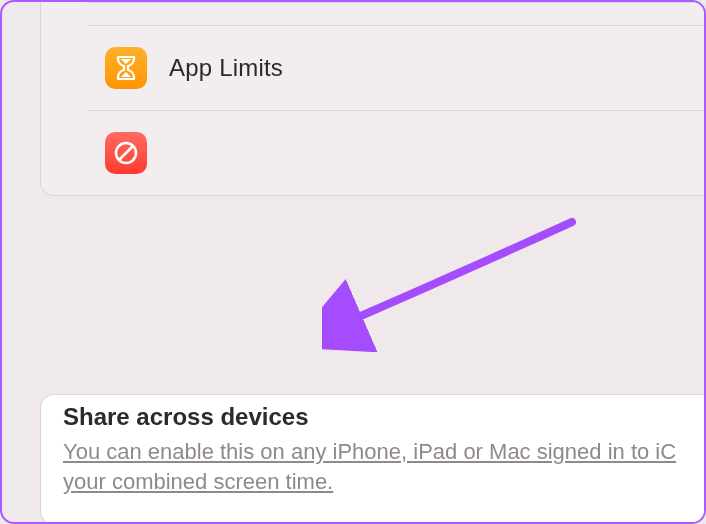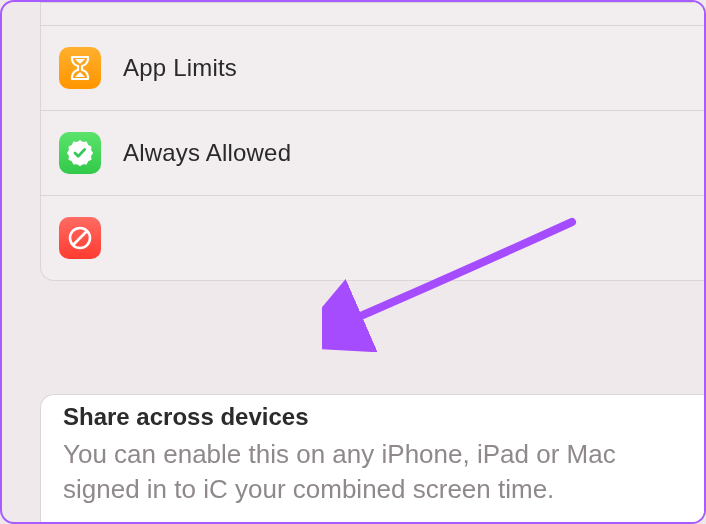--- a/index.html
+++ b/index.html
@@ -18,20 +18,21 @@
     position:absolute;
     left:38px; right:0; top:0;
     background:#f2edef;
     border:1px solid #dcd5d8;
     border-right:none;
     border-top:none;
     border-top-left-radius:0;
     border-bottom-left-radius:14px;
     border-bottom-right-radius:0;
     overflow:hidden;
+    padding-left:46px;
   }
   .row{
     display:flex;
     align-items:center;
     height:84px;
     padding:0 18px;
     border-top:1px solid #dcd5d8;
     cursor:pointer;
   }
   .row:first-child{border-top:1px solid #dcd5d8;}
@@ -63,24 +64,25 @@
     padding:8px 22px 28px 22px;
     box-sizing:border-box;
   }
   .sec-title{
     font-size:24px;
     font-weight:600;
     color:#2b2b2b;
     margin:0 0 6px 0;
   }
   .sec-desc{
-    font-size:26px;
+    font-size:22px;
     line-height:1.35;
     color:#8f898c;
     margin:0;
+    text-decoration:underline;
   }
 
   
   .arrow-wrap{
     position:absolute;
     pointer-events:none;
   }
 
   
   .ic-orange{background:linear-gradient(#ffb02e,#ff9500);}
@@ -100,29 +102,20 @@
       <svg width="22" height="26" viewBox="0 0 22 26">
         <path d="M3 2 h16 v2 a8 8 0 0 1 -6 7 v4 a8 8 0 0 1 6 7 v2 h-16 v-2 a8 8 0 0 1 6 -7 v-4 a8 8 0 0 1 -6 -7 z" fill="none" stroke="#fff" stroke-width="2.2" stroke-linejoin="round"></path>
         <path d="M6 22 h10 l-5 -5 z" fill="#fff"></path>
         <path d="M6 4 h10 l-5 5 z" fill="#fff"></path>
       </svg>
     </div>
     <span class="label">App Limits</span>
   </div>
 
 
-  <div class="row">
-    <div class="icon-box ic-green2">
-      <svg width="30" height="30" viewBox="0 0 30 30">
-        <path d="M15 2 l3 2 3.6-.4 1.6 3.3 3.3 1.6 -.4 3.6 2 3 -2 3 .4 3.6 -3.3 1.6 -1.6 3.3 -3.6-.4 -3 2 -3-2 -3.6 .4 -1.6-3.3 -3.3-1.6 .4-3.6 -2-3 2-3 -.4-3.6 3.3-1.6 1.6-3.3 3.6 .4 z" fill="#fff"></path>
-        <path d="M10 15 l3.2 3.2 6.5-6.8" fill="none" stroke="#34c759" stroke-width="2.8" stroke-linecap="round" stroke-linejoin="round"></path>
-      </svg>
-    </div>
-    <span class="label">Always Allowed</span>
-  </div>
 
   <div class="row">
     <div class="icon-box ic-red">
       <svg width="28" height="28" viewBox="0 0 28 28">
         <circle cx="14" cy="14" r="10" fill="none" stroke="#fff" stroke-width="2.6"></circle>
         <line x1="7" y1="21" x2="21" y2="7" stroke="#fff" stroke-width="2.6"></line>
       </svg>
     </div>
   </div>
 </div>

